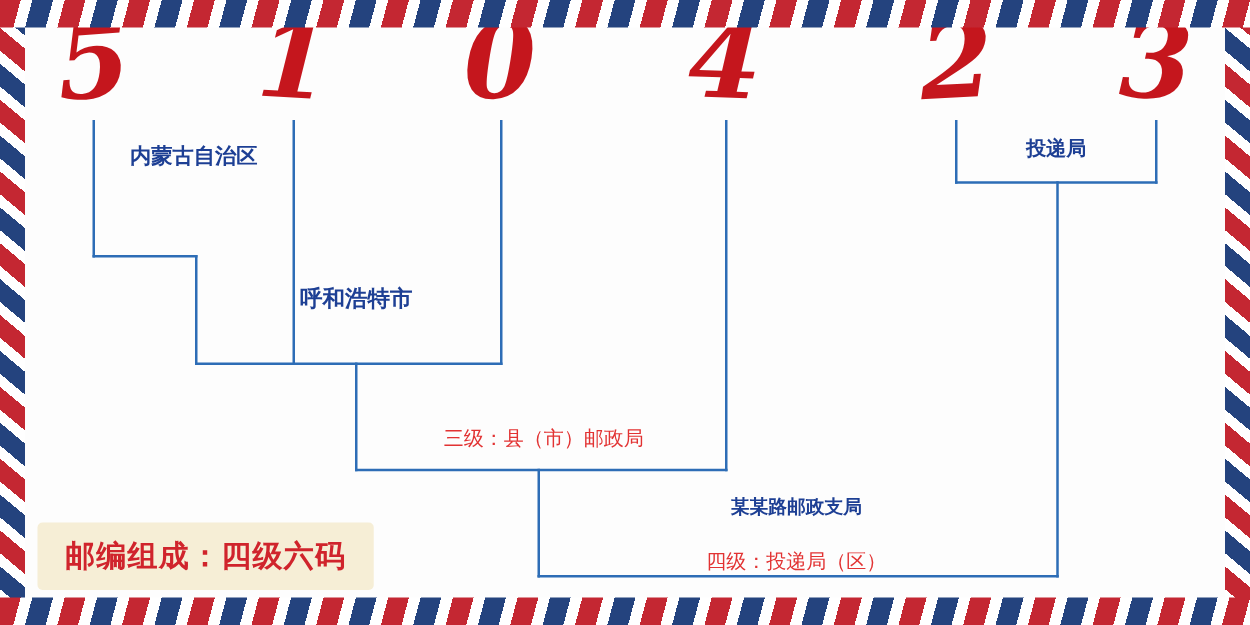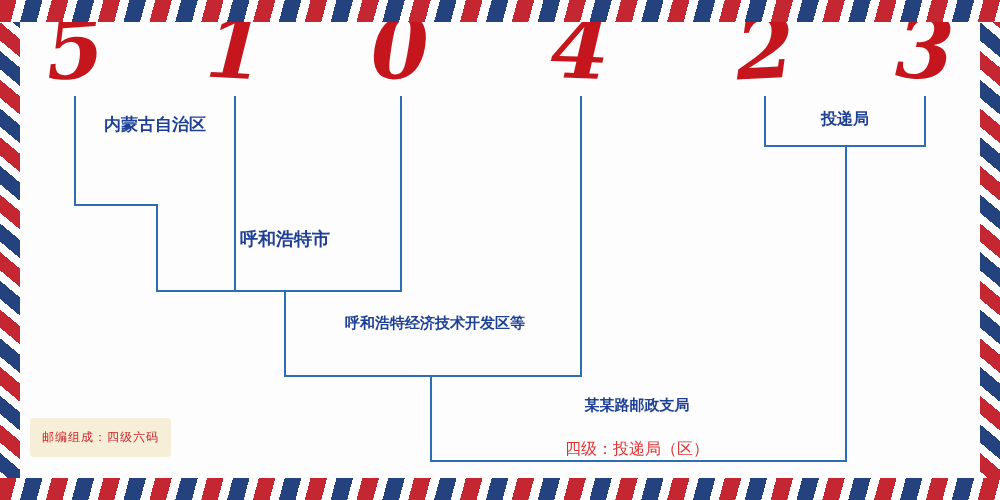--- a/index.html
+++ b/index.html
@@ -48,22 +48,22 @@
   }
   .lvl-desc {
     position:absolute; text-align:center;
     color:var(--label-red,#e23333); z-index:2;
   }
 
   .badge {
     position:absolute; left:30px; top:418px; z-index:4;
     background:var(--badge-bg,#f6eed6);
     color:var(--badge-text,#d0242c);
-    font-size:12px; font-weight:normal;
-    padding:11px 12px; border-radius:4px;
+    font-size:24px; font-weight:bold;
+    padding:11px 22px; border-radius:4px;
     letter-spacing:1px;
   }
 </style>
 </head>
 <body>
 
 <div class="canvas">
 
   <div class="stripe stripe-left"></div>
   <div class="stripe stripe-right"></div>
@@ -90,21 +90,21 @@
   <div class="line" style="left:430px; top:460px; width:417px; height:2px;"></div>
   <div class="line" style="left:764px; top:96px;  width:2px;   height:51px;"></div>
   <div class="line" style="left:764px; top:145px; width:162px; height:2px;"></div>
   <div class="line" style="left:924px; top:96px;  width:2px;   height:51px;"></div>
   <div class="line" style="left:845px; top:145px; width:2px;   height:317px;"></div>
 
   <div class="lvl-name" style="left:65px; top:113px; width:180px; font-size:17px;">内蒙古自治区</div>
 
   <div class="lvl-name" style="left:195px; top:227px; width:180px; font-size:18px;">呼和浩特市</div>
 
-  <div class="lvl-name" style="left:300px; top:314px; width:270px; font-size:15px;">呼和浩特经济技术开发区等</div>
+  <div class="lvl-desc" style="left:300px; top:341px; width:270px; font-size:16px;">三级：县（市）邮政局</div>
 
   <div class="lvl-name" style="left:502px; top:396px; width:270px; font-size:15px;">某某路邮政支局</div>
   <div class="lvl-desc" style="left:502px; top:425px; width:270px; font-size:16px;margin-top:14px;">四级：投递局（区）</div>
 
   <div class="lvl-name" style="left:775px; top:109px; width:140px; font-size:16px;">投递局</div>
 
   <div class="badge">邮编组成：四级六码</div>
 
 </div>
 

